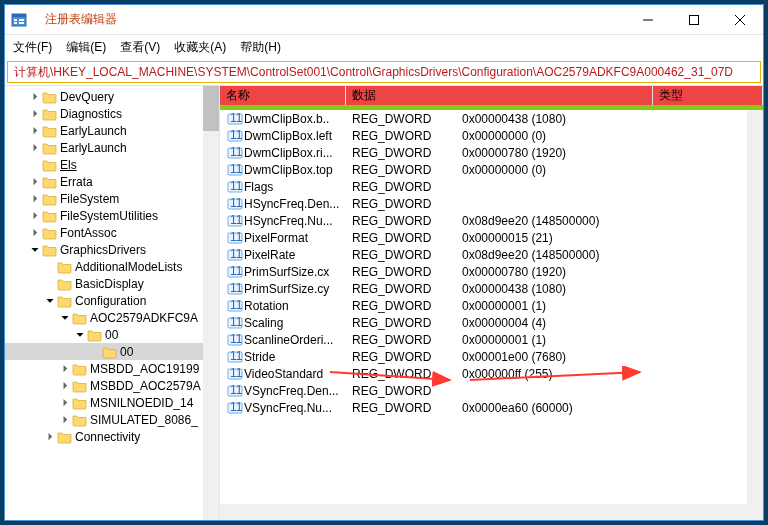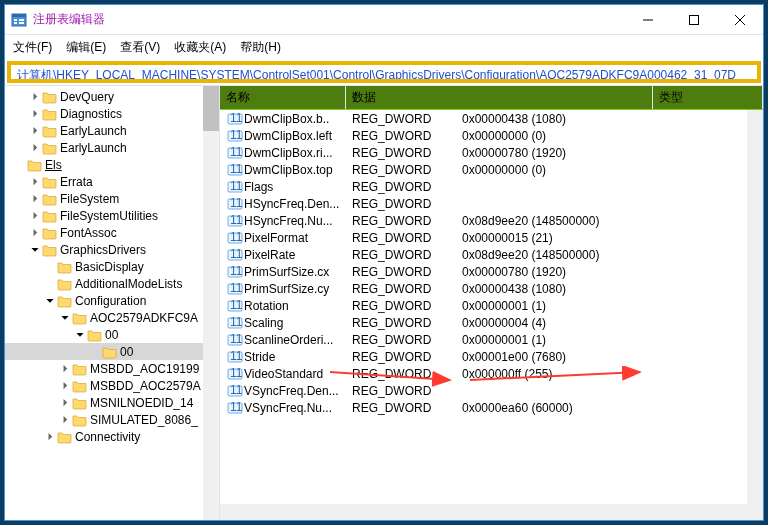--- a/index.html
+++ b/index.html
@@ -1,35 +1,35 @@
 <!DOCTYPE html>
 <html><head>
 <meta charset="utf-8">
 <style>
 *{margin:0;padding:0;box-sizing:border-box;font-family:"Microsoft YaHei",Arial,sans-serif;font-size:12px}
 body{background:#0a3d62;padding:4px;width:768px;height:525px;overflow:hidden}
 .window{background:#fff;border:1px solid #4a90d9;width:100%;height:100%;display:flex;flex-direction:column}
 .titlebar{height:30px;background:#fff;display:flex;align-items:center;padding-left:6px;border-bottom:1px solid #e5e5e5}
 .titlebar svg{flex-shrink:0}
-.titlebar-text{margin-left:6px;flex:1;color:#a21caf}
+.titlebar-text{margin-left:18px;flex:1;color:#c2410c}
 .controls{display:flex;height:100%}
 .ctrl{width:46px;display:flex;align-items:center;justify-content:center;color:#555}
 .menubar{height:24px;display:flex;align-items:center;padding-left:8px;gap:14px;color:#000}
-.addrbar{height:22px;border:4px solid #eab308;margin:2px;padding:2px 6px;color:#1d4ed8;white-space:nowrap;overflow:hidden}
+.addrbar{height:22px;border:1px solid #eab308;margin:2px;padding:2px 6px;color:#b91c1c;white-space:nowrap;overflow:hidden}
 .content{flex:1;display:flex;overflow:hidden;border-top:1px solid #e5e5e5}
 .tree{width:215px;border-right:1px solid #e5e5e5;overflow:hidden;padding-top:2px;position:relative}
 .tree-scroll{position:absolute;right:0;top:0;width:16px;height:100%;background:#f0f0f0}
 .tree-thumb{position:absolute;right:0;top:0;width:16px;height:45px;background:#c1c1c1}
 .tree-row{height:17px;display:flex;align-items:center;white-space:nowrap;color:#000}
 .tree-row.sel{background:#d7d7d7}
 .chev{width:14px;display:inline-flex;justify-content:center;color:#666;font-size:10px}
 .chev.open{color:#000}
 .fold{width:16px;height:14px;display:inline-flex;align-items:center;justify-content:center;margin-right:2px}
 .list{flex:1;display:flex;flex-direction:column;overflow:hidden;position:relative}
-.list-head{height:24px;display:flex;border-bottom:1px solid #84cc16;background:#4d7c0f}
+.list-head{height:24px;display:flex;border-bottom:5px solid #84cc16;background:#ef4444}
 .col{padding-left:6px;display:flex;align-items:center;border-right:1px solid #e5e5e5;color:#000}
 .c1{width:126px}.c2{width:110px}.c3{flex:1}
 .list-body{flex:1;overflow:hidden;position:relative}
 .list-row{height:17px;display:flex;align-items:center;color:#000}
 .cell{padding-left:6px;white-space:nowrap;overflow:hidden;text-overflow:ellipsis}
 .vicon{width:18px;display:inline-flex;justify-content:center;flex-shrink:0}
 .list-scroll-h{height:16px;background:#f0f0f0;position:relative}
 .list-scroll-v{position:absolute;right:0;top:24px;bottom:16px;width:16px;background:#f0f0f0}
 .arrow-ann{position:absolute;pointer-events:none;z-index:10}
 </style>
@@ -104,21 +104,21 @@
         </div>
         <div class="tree-row" style="padding-left: 23px;">
           <span class="chev">⏵</span>
           <span class="fold">
             <svg width="16" height="14">
               <path d="M1 3h4l1 1.5h8v7.5a1 1 0 0 1-1 1H2a1 1 0 0 1-1-1z" fill="#ffd96b" stroke="#d4a832" stroke-width="0.7"></path>
             </svg>
           </span>
           <span>EarlyLaunch</span>
         </div>
-        <div class="tree-row" style="padding-left: 8px; text-decoration: underline;">
+        <div class="tree-row" style="padding-left: 23px; text-decoration: underline;">
           <span class="chev"></span>
           <span class="fold">
             <svg width="16" height="14">
               <path d="M1 3h4l1 1.5h8v7.5a1 1 0 0 1-1 1H2a1 1 0 0 1-1-1z" fill="#ffd96b" stroke="#d4a832" stroke-width="0.7"></path>
             </svg>
           </span>
           <span>Els</span>
         </div>
         <div class="tree-row" style="padding-left: 23px;">
           <span class="chev">⏵</span>
@@ -165,30 +165,30 @@
           </span>
           <span>GraphicsDrivers</span>
         </div>
         <div class="tree-row" style="padding-left: 38px;">
           <span class="chev"></span>
           <span class="fold">
             <svg width="16" height="14">
               <path d="M1 3h4l1 1.5h8v7.5a1 1 0 0 1-1 1H2a1 1 0 0 1-1-1z" fill="#ffd96b" stroke="#d4a832" stroke-width="0.7"></path>
             </svg>
           </span>
-          <span>BasicDisplay</span>
+          <span>AdditionalModeLists</span>
         </div>
         <div class="tree-row" style="padding-left: 38px;">
           <span class="chev"></span>
           <span class="fold">
             <svg width="16" height="14">
               <path d="M1 3h4l1 1.5h8v7.5a1 1 0 0 1-1 1H2a1 1 0 0 1-1-1z" fill="#ffd96b" stroke="#d4a832" stroke-width="0.7"></path>
             </svg>
           </span>
-          <span>AdditionalModeLists</span>
+          <span>BasicDisplay</span>
         </div>
         <div class="tree-row" style="padding-left: 38px;">
           <span class="chev open">⏷</span>
           <span class="fold">
             <svg width="16" height="14">
               <path d="M1 3h4l1 1.5h8v7.5a1 1 0 0 1-1 1H2a1 1 0 0 1-1-1z" fill="#ffd96b" stroke="#d4a832" stroke-width="0.7"></path>
             </svg>
           </span>
           <span>Configuration</span>
         </div>

